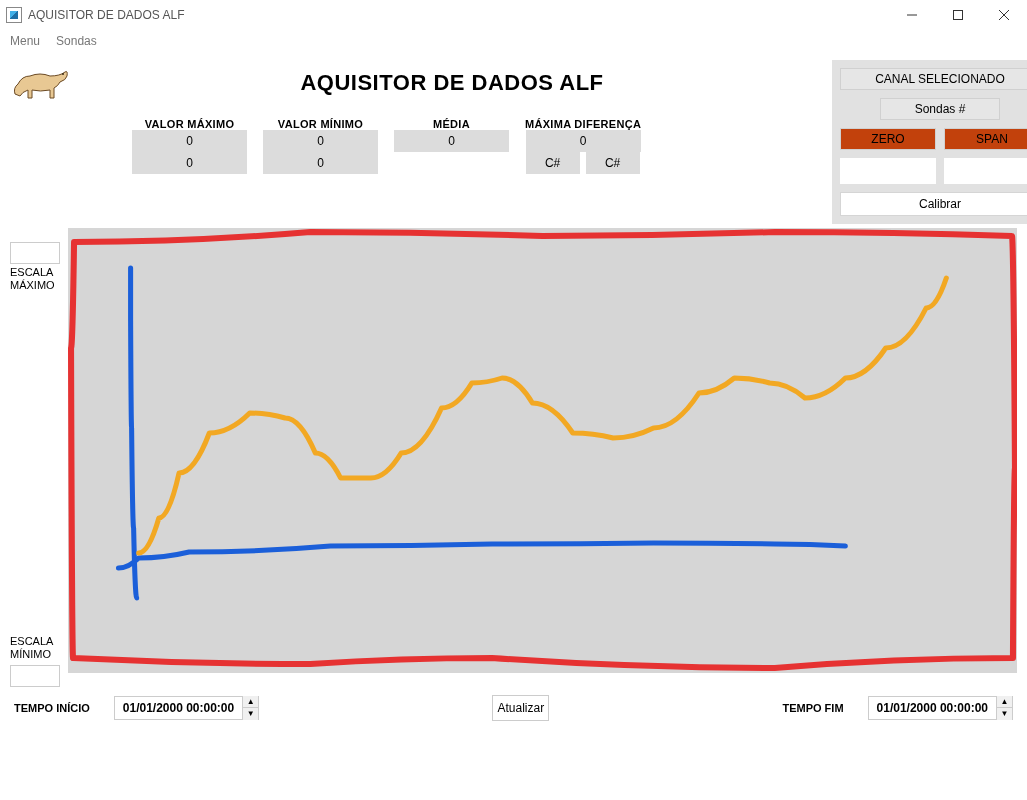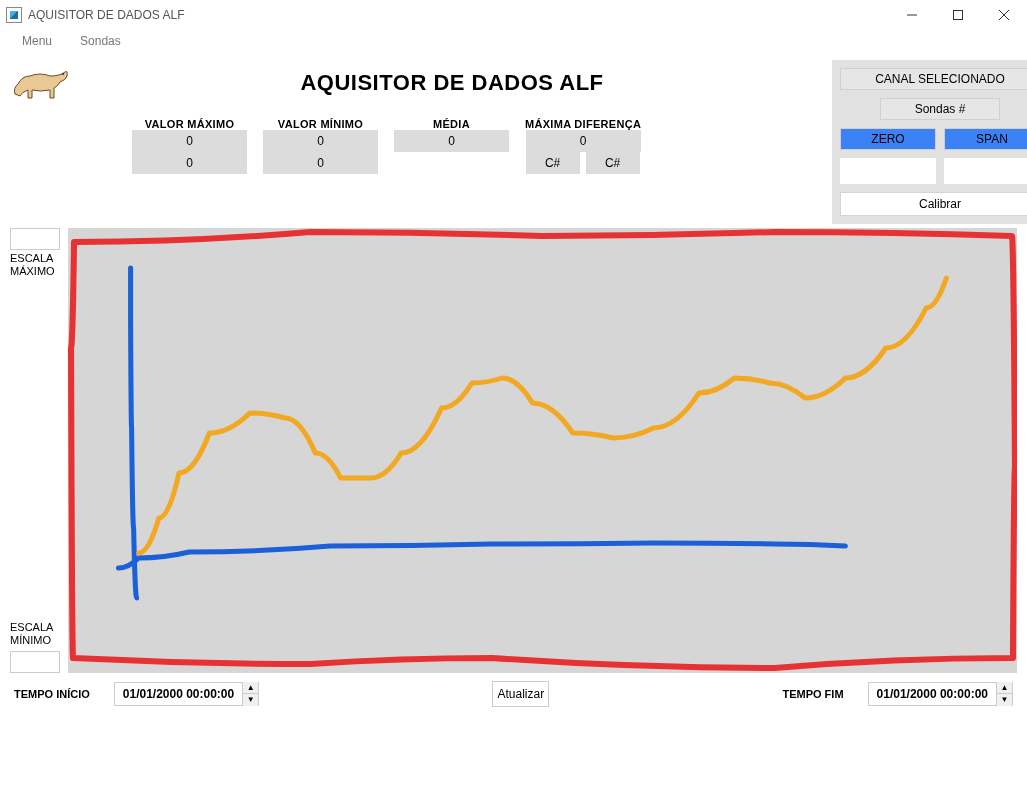--- a/index.html
+++ b/index.html
@@ -7,53 +7,53 @@
   
   .titlebar { height:30px; display:flex; align-items:center; justify-content:space-between; padding-left:6px; }
   .titlebar-left { display:flex; align-items:center; gap:6px; color:#555; }
   .titlebar-icon { width:16px; height:16px; border:1px solid #888; display:inline-block; position:relative; }
   .titlebar-icon::after{ content:""; position:absolute; inset:3px; background:linear-gradient(135deg,#41b0e8 50%,#1e6fa6 50%); }
   .win-buttons { display:flex; }
   .win-btn { width:46px; height:30px; display:flex; align-items:center; justify-content:center; color:#333; }
   .win-btn svg { width:10px; height:10px; stroke:currentColor; stroke-width:1; fill:none; }
 
   .menubar { height:22px; display:flex; align-items:center; gap:16px; padding:0 10px; color:#777; font-size:12px; }
-  .menubar span { cursor:default;margin-left:12px; }
+  .menubar span { cursor:default; }
 
   .client { padding:8px 10px 0 10px; }
 
   .header-row { display:flex; align-items:flex-start; }
   .logo-col { width:70px; padding-top:2px; }
   .title-col { flex:1; text-align:center; padding-top:10px; }
   .title-col h1 { font-size:22px; font-weight:800; letter-spacing:.5px; }
 
   
   .cal-panel { width:225px; margin-right:2px; background:#e1e1e1; padding:8px; display:flex; flex-direction:column; gap:8px; }
   .cal-btn { background:#e6e6e6; border:1px solid #d0d0d0; height:22px; display:flex; align-items:center; justify-content:center; margin:0 auto; }
   .cal-btn.wide { width:200px; }
   .cal-btn.mid  { width:120px; }
   .cal-row { display:flex; gap:8px; }
-  .cal-half { flex:1; background:#3b82f6; border:1px solid #d0d0d0; height:22px; display:flex; align-items:center; justify-content:center; }
+  .cal-half { flex:1; background:#c2410c; border:1px solid #d0d0d0; height:22px; display:flex; align-items:center; justify-content:center; }
   .cal-input-row { display:flex; gap:8px; }
   .cal-input { flex:1; height:26px; background:#fff; border:none; }
   .calibrar-btn { width:100%; height:24px; background:#fff; border:1px solid #d5d5d5; display:flex; align-items:center; justify-content:center; }
 
   
   .stats-row { display:flex; gap:16px; padding:22px 0 8px 60px; width:760px; }
   .stat-col { display:flex; flex-direction:column; align-items:center; gap:0; }
   .lbl { font-size:11px; font-weight:700; letter-spacing:.3px; white-space:nowrap; }
   .val-box { background:#dcdcdc; width:115px; height:22px; display:flex; align-items:center; justify-content:center; font-size:12px; }
   .row2 { display:flex; gap:6px; width:115px; }
   .val-box.half { width:54px; }
   .period-input { width:128px; height:22px; text-align:right; padding-right:4px; border:1px solid #ccc; font-size:12px; display:flex; align-items:center; justify-content:flex-end; background:#fff; }
   .acq-btn { width:128px; height:20px; background:#fff; border:1px solid #ccc; display:flex; align-items:center; justify-content:center; font-size:12px; }
 
   
   .chart-row { display:flex; margin-top:4px; }
-  .left-scale { width:58px; display:flex; flex-direction:column; align-items:flex-start; }
+  .left-scale { width:58px; display:flex; flex-direction:column; align-items:flex-start;margin-top:14px; }
   .scale-input { width:50px; height:22px; border:1px solid #ccc; background:#fff; }
   .scale-lbl { font-size:11px; line-height:13px; margin-top:2px; white-space:pre-line; }
   .chart { flex:1; height:445px; background:#d6d6d6; position:relative; }
 
   
   .bottom-row { display:flex; align-items:center; justify-content:space-between; padding:8px 4px 8px 4px; }
   .time-ctl { display:flex; align-items:center; gap:24px; }
   .time-lbl { font-weight:700; font-size:11px; }
   .dt-wrap { display:flex; align-items:center; border:1px solid #ccc; height:24px;font-weight:bold; }
   .dt-val { padding:0 8px; font-size:12px; white-space:nowrap; }

